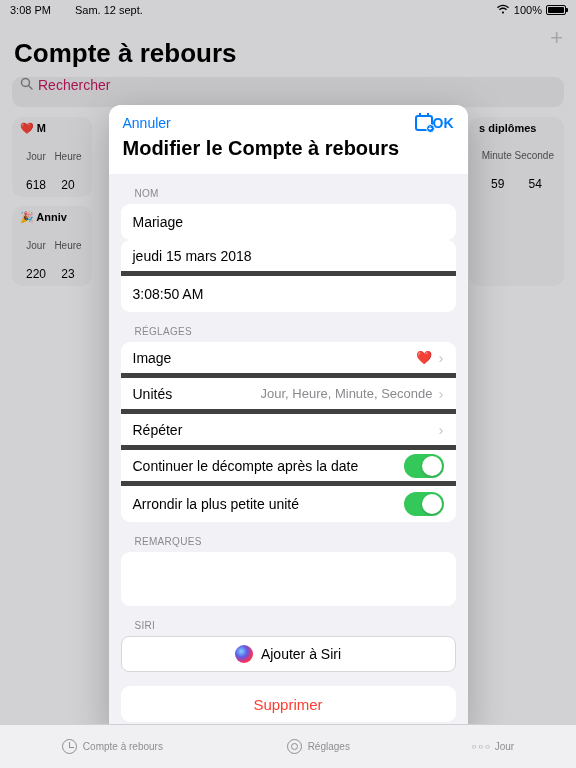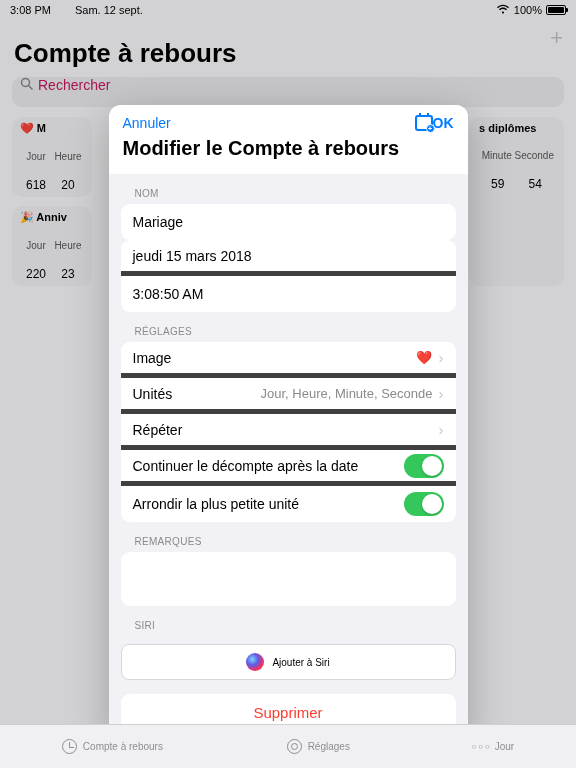--- a/index.html
+++ b/index.html
@@ -34,21 +34,21 @@
   .modal-body{overflow:auto;padding-bottom:4px;flex:1}
   .group-label{font-size:10px;color:#8a8a8e;letter-spacing:0.3px;padding:14px 26px 5px;text-transform:uppercase}
   .group{background:#fff;border-radius:9px;margin:0 12px}
   .row{display:flex;justify-content:space-between;align-items:center;min-height:36px;padding:0 12px;font-size:14px;border-bottom:5px solid #404040}
   .row:last-child{border-bottom:none}
   .row-value{color:#8a8a8e;font-size:13px;display:flex;align-items:center;gap:6px}
   .chev{color:#c7c7cc;font-size:15px}
   .toggle{width:40px;height:24px;background:#34c759;border-radius:12px;position:relative}
   .toggle::after{content:"";position:absolute;right:2px;top:2px;width:20px;height:20px;background:#fff;border-radius:50%;box-shadow:0 1px 3px rgba(0,0,0,0.2)}
   .remarks{background:#fff;border-radius:9px;margin:0 12px;height:54px}
-  .siri-btn{background:#fff;border:1px solid #d7d7db;border-radius:8px;margin:8px 12px;height:36px;display:flex;align-items:center;justify-content:center;gap:8px;font-size:10px}
+  .siri-btn{background:#fff;border:1px solid #d7d7db;border-radius:8px;margin:0 12px;height:36px;display:flex;align-items:center;justify-content:center;gap:8px;font-size:14px}
   .siri-orb{width:18px;height:18px;border-radius:50%;background:radial-gradient(circle at 35% 35%,#7fd3ff 0%,#5e5ce6 35%,#ff2d55 70%,#ff9500 100%)}
   .delete{background:#fff;border-radius:9px;margin:14px 12px 10px;height:36px;display:flex;align-items:center;justify-content:center;color:#ff3b30;font-size:15px}
   .tabbar{position:absolute;bottom:0;left:0;right:0;height:44px;border-top:1px solid #d0d0d4;display:flex;justify-content:space-around;align-items:center;font-size:10px;color:#8e8e93;background:#f0f0f2}
   .tab{display:flex;align-items:center;gap:5px}
   .tab-ico{width:16px;height:16px;display:inline-flex;align-items:center;justify-content:center}
   .clock{width:15px;height:15px;border:1.5px solid #8e8e93;border-radius:50%;position:relative}
   .clock::after{content:"";position:absolute;left:50%;top:50%;width:4px;height:5px;border-left:1.5px solid #8e8e93;border-bottom:1.5px solid #8e8e93;transform:translate(-1px,-5px)}
   .gear{width:15px;height:15px;border:1.5px solid #8e8e93;border-radius:50%;position:relative}
   .gear::before{content:"";position:absolute;inset:3px;border:1.5px solid #8e8e93;border-radius:50%}
   .dots{letter-spacing:2px;font-size:8px}

